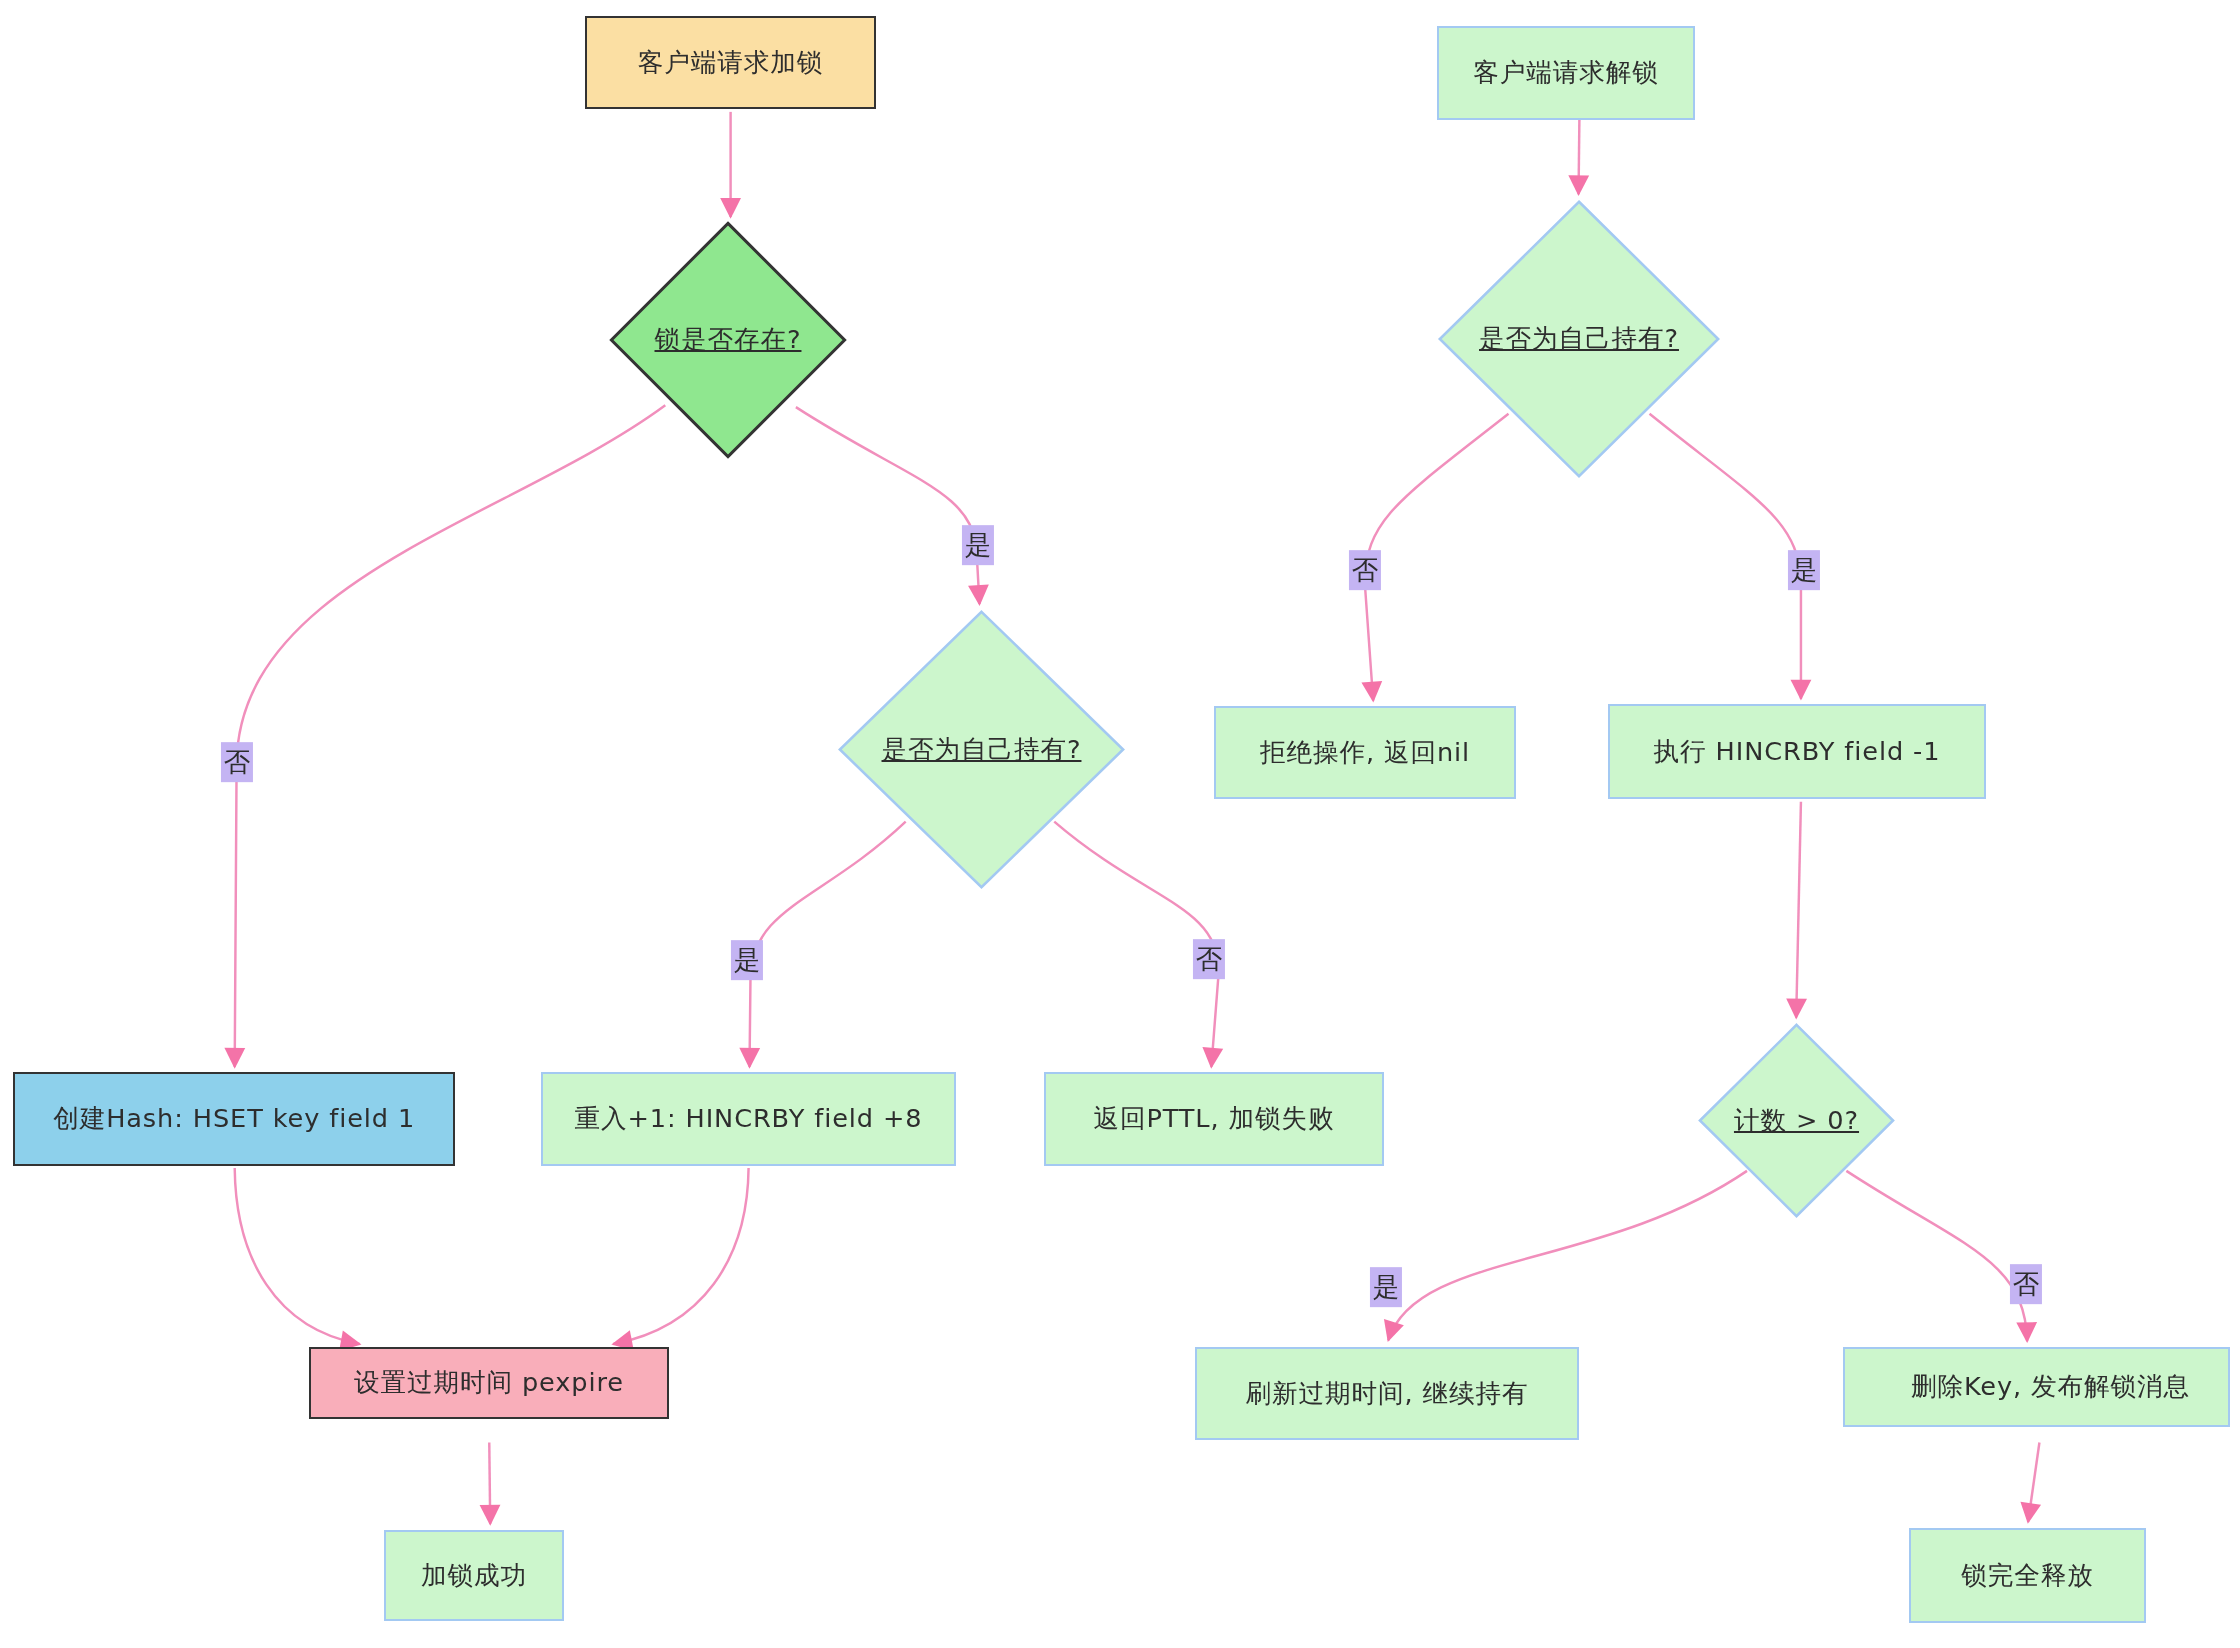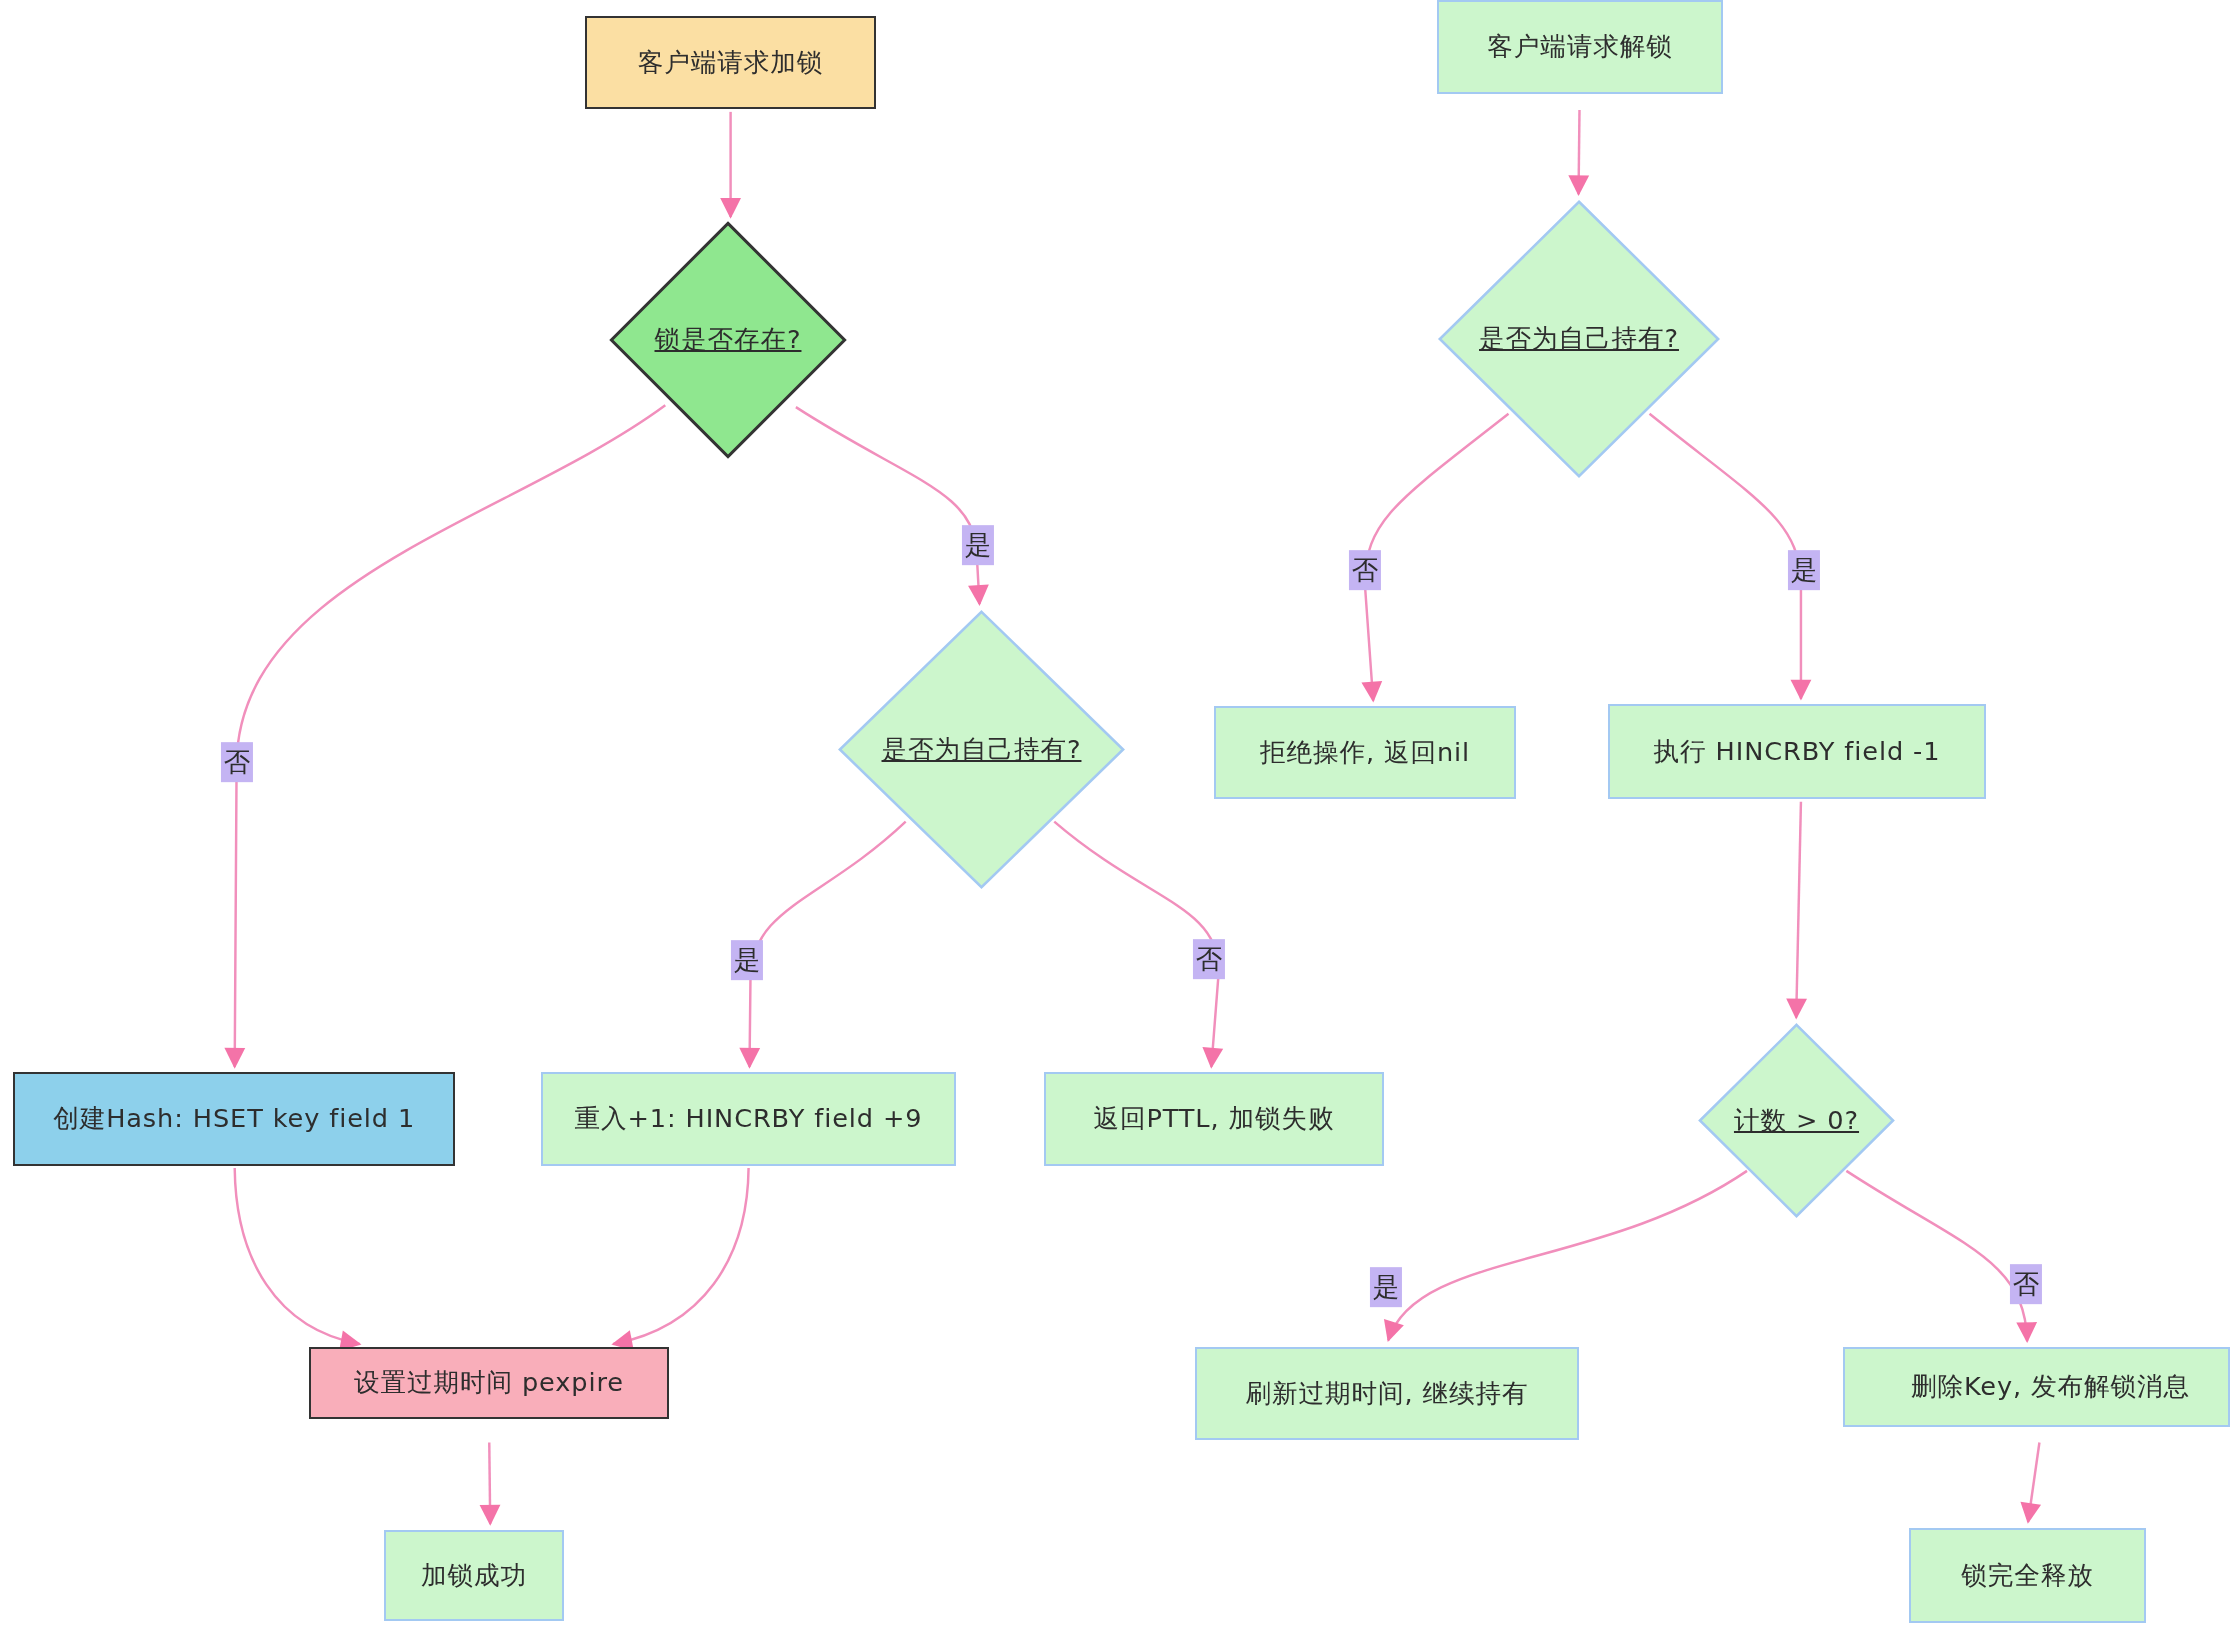--- a/index.html
+++ b/index.html
@@ -92,36 +92,36 @@
   </div>
 
   <div class="node diamond" style="left:837px; top:609px; width:289px; height:281px;">
     <svg viewBox="0 0 100 100" preserveAspectRatio="none">
       <polygon class="poly-light" points="50,1 99,50 50,99 1,50" vector-effect="non-scaling-stroke"></polygon>
     </svg>
     <span class="d-label">是否为自己持有?</span>
   </div>
 
   <div class="node rect-green" style="left:541px; top:1072px; width:415px; height:94px;">
-    <span>重入+1: HINCRBY field +9</span>
+    <span>重入+1: HINCRBY field +8</span>
   </div>
 
   <div class="node rect-green" style="left:1044px; top:1072px; width:340px; height:94px;">
     <span>返回PTTL, 加锁失败</span>
   </div>
 
   <div class="node rect-pink" style="left:309px; top:1347px; width:360px; height:72px;">
     <span>设置过期时间 pexpire</span>
   </div>
 
   <div class="node rect-green" style="left:384px; top:1530px; width:180px; height:91px;">
     <span>加锁成功</span>
   </div>
 
-  <div class="node rect-green" style="left:1437px; top:0; width:286px; height:94px;">
+  <div class="node rect-green" style="left:1437px; top:26px; width:258px; height:94px;">
     <span>客户端请求解锁</span>
   </div>
 
   <div class="node diamond" style="left:1437px; top:199px; width:284px; height:280px;">
     <svg viewBox="0 0 100 100" preserveAspectRatio="none">
       <polygon class="poly-light" points="50,1 99,50 50,99 1,50" vector-effect="non-scaling-stroke"></polygon>
     </svg>
     <span class="d-label">是否为自己持有?</span>
   </div>
 

